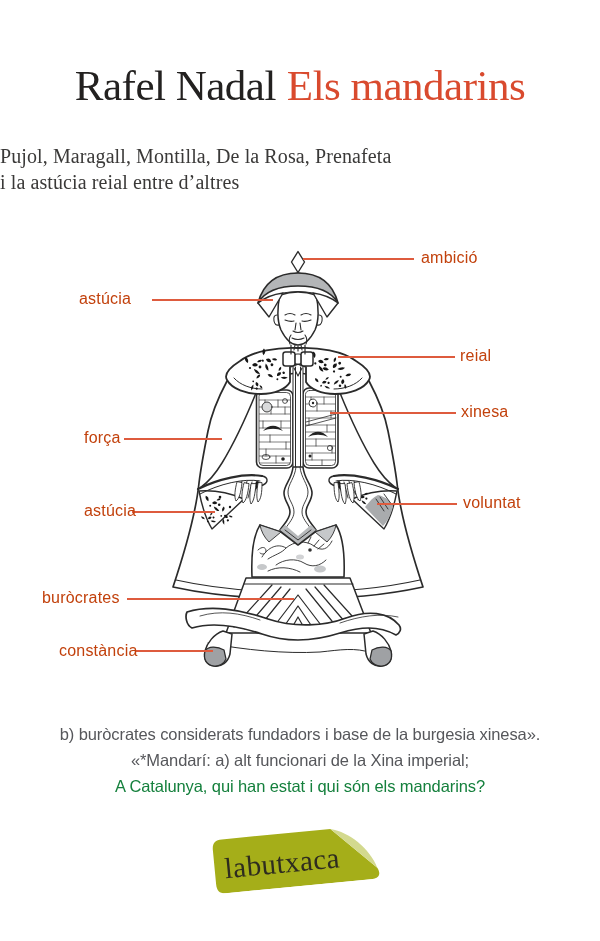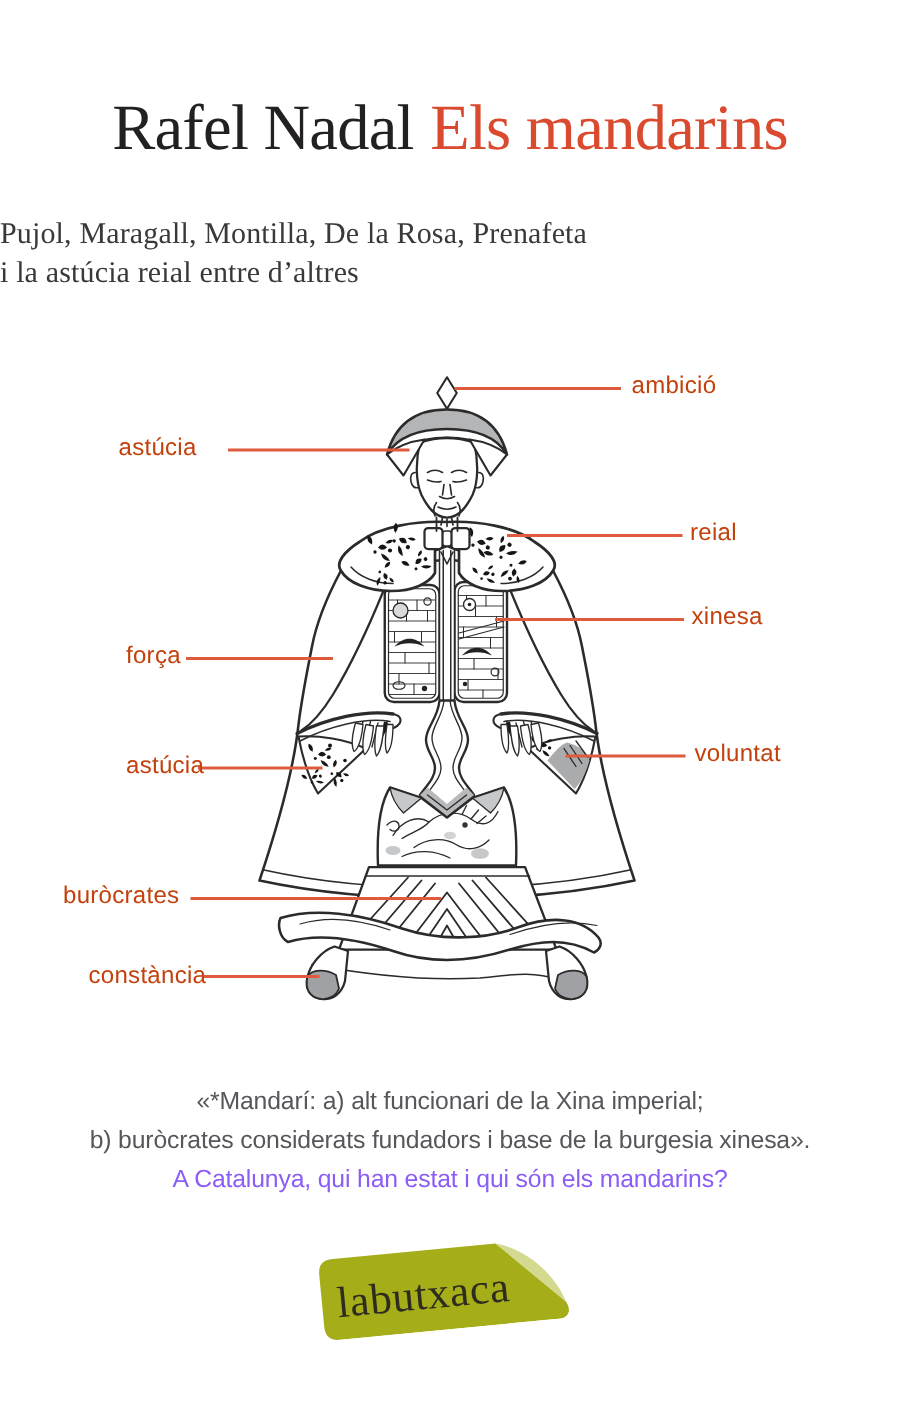--- a/index.html
+++ b/index.html
@@ -26,21 +26,21 @@
     position:absolute;font-size:16px;color:#c2410c;letter-spacing:0.2px;
     white-space:nowrap;z-index:5;
   }
   .lline{position:absolute;height:1.6px;background:#de5b3e;z-index:4;}
   .figure-wrap{position:absolute;left:150px;top:235px;width:300px;height:445px;z-index:2;}
   
   .footer{
     position:absolute;left:0;top:721px;width:600px;text-align:center;
     font-size:16.5px;line-height:26px;color:#56575b;letter-spacing:-0.1px;
   }
-  .footer .q{color:#8b5cf6;}
+  .footer .q{color:#15803d;}
   
   .sticker{
     position:absolute;left:212px;top:830px;width:176px;height:56px;
     transform:rotate(-5.5deg);z-index:3;
   }
 </style>
 </head>
 <body>
 
 <div class="cover">
@@ -281,22 +281,22 @@
   <div class="dlabel" style="left:79px;top:290px">astúcia</div>
   <div class="dlabel" style="left:460px;top:347px">reial</div>
   <div class="dlabel" style="left:461px;top:403px">xinesa</div>
   <div class="dlabel" style="left:84px;top:429px">força</div>
   <div class="dlabel" style="left:463px;top:494px">voluntat</div>
   <div class="dlabel" style="left:84px;top:502px">astúcia</div>
   <div class="dlabel" style="left:42px;top:589px">buròcrates</div>
   <div class="dlabel" style="left:59px;top:642px">constància</div>
 
   <div class="footer">
+    <div>b) buròcrates considerats fundadors i base de la burgesia xinesa».</div>
     <div>«*Mandarí: a) alt funcionari de la Xina imperial;</div>
-    <div>b) buròcrates considerats fundadors i base de la burgesia xinesa».</div>
     <div class="q">A Catalunya, qui han estat i qui són els mandarins?</div>
   </div>
 
   <div class="sticker">
     <svg viewBox="0 0 176 56" width="176" height="56">
       <path d="M 12,2 L 121,2 L 164,45 C 166,49 166,52 164,54 C 162,56 159,56 156,56 L 12,56 C 5,56 2,53 2,46 L 2,12 C 2,5 5,2 12,2 Z" fill="#a5ae19"></path>
       <path d="M 121,2 L 164,45 C 158,25 140,7 121,2 Z" fill="#d3d98e"></path>
       <text x="12" y="41" font-family="Liberation Serif, serif" font-size="29" fill="#2e2c1f" letter-spacing="0.5">labutxaca</text>
     </svg>
   </div>

